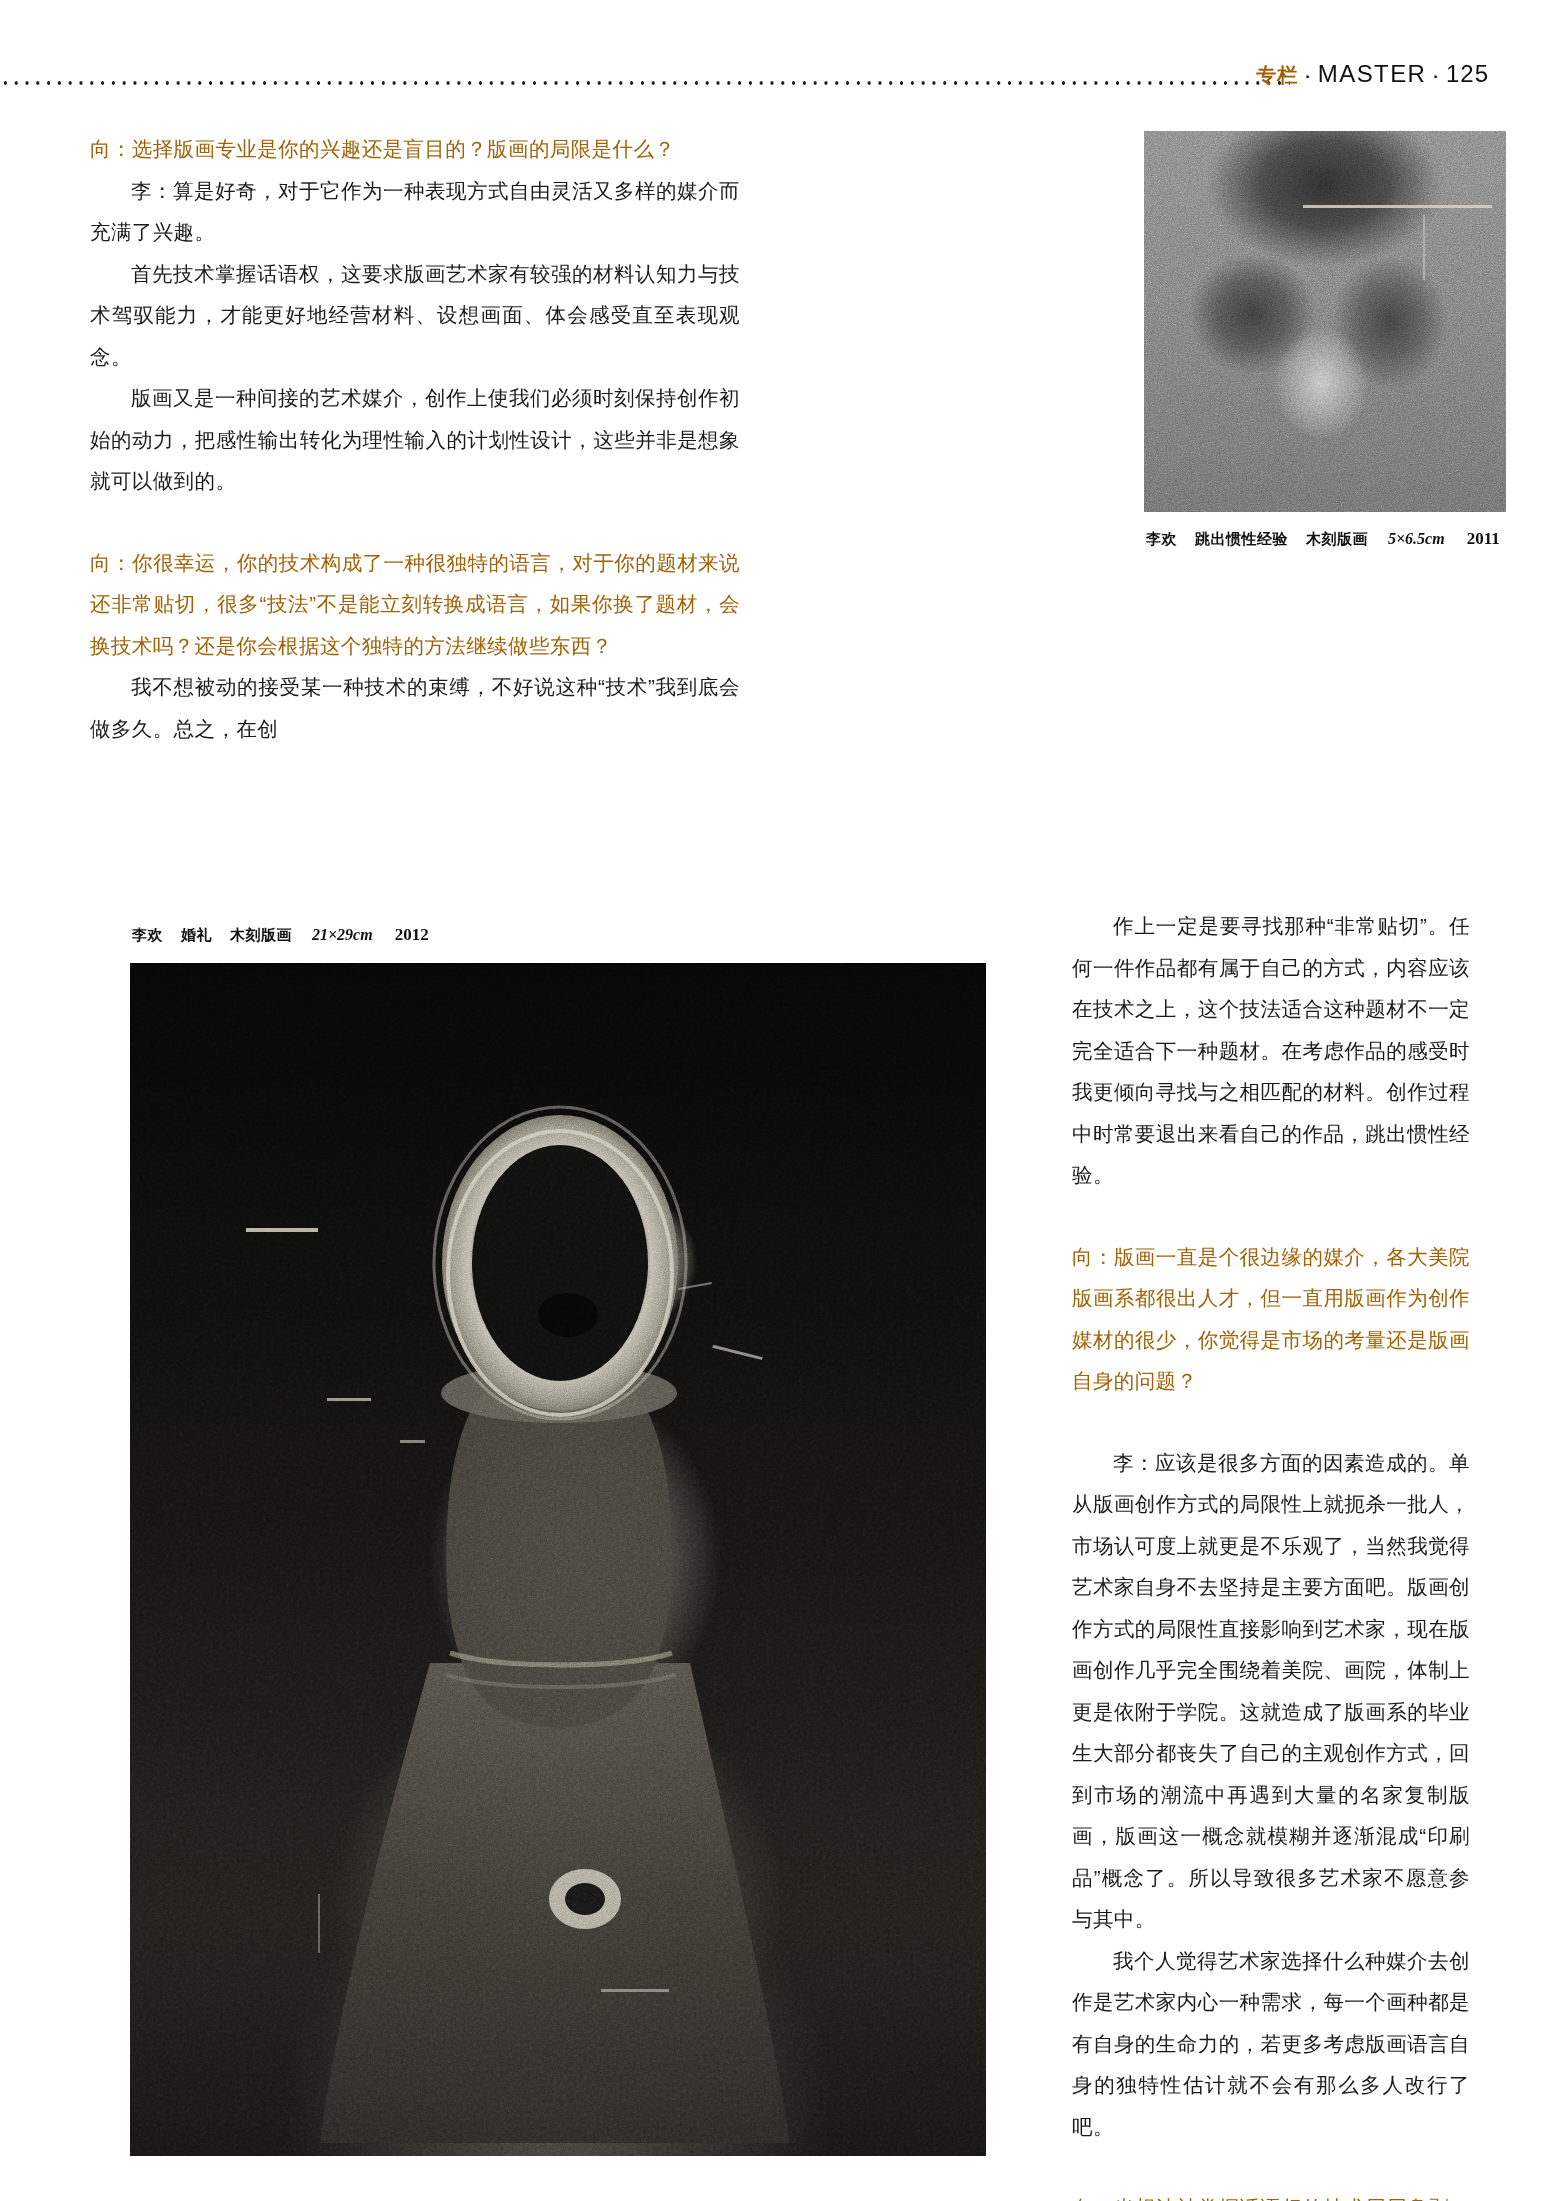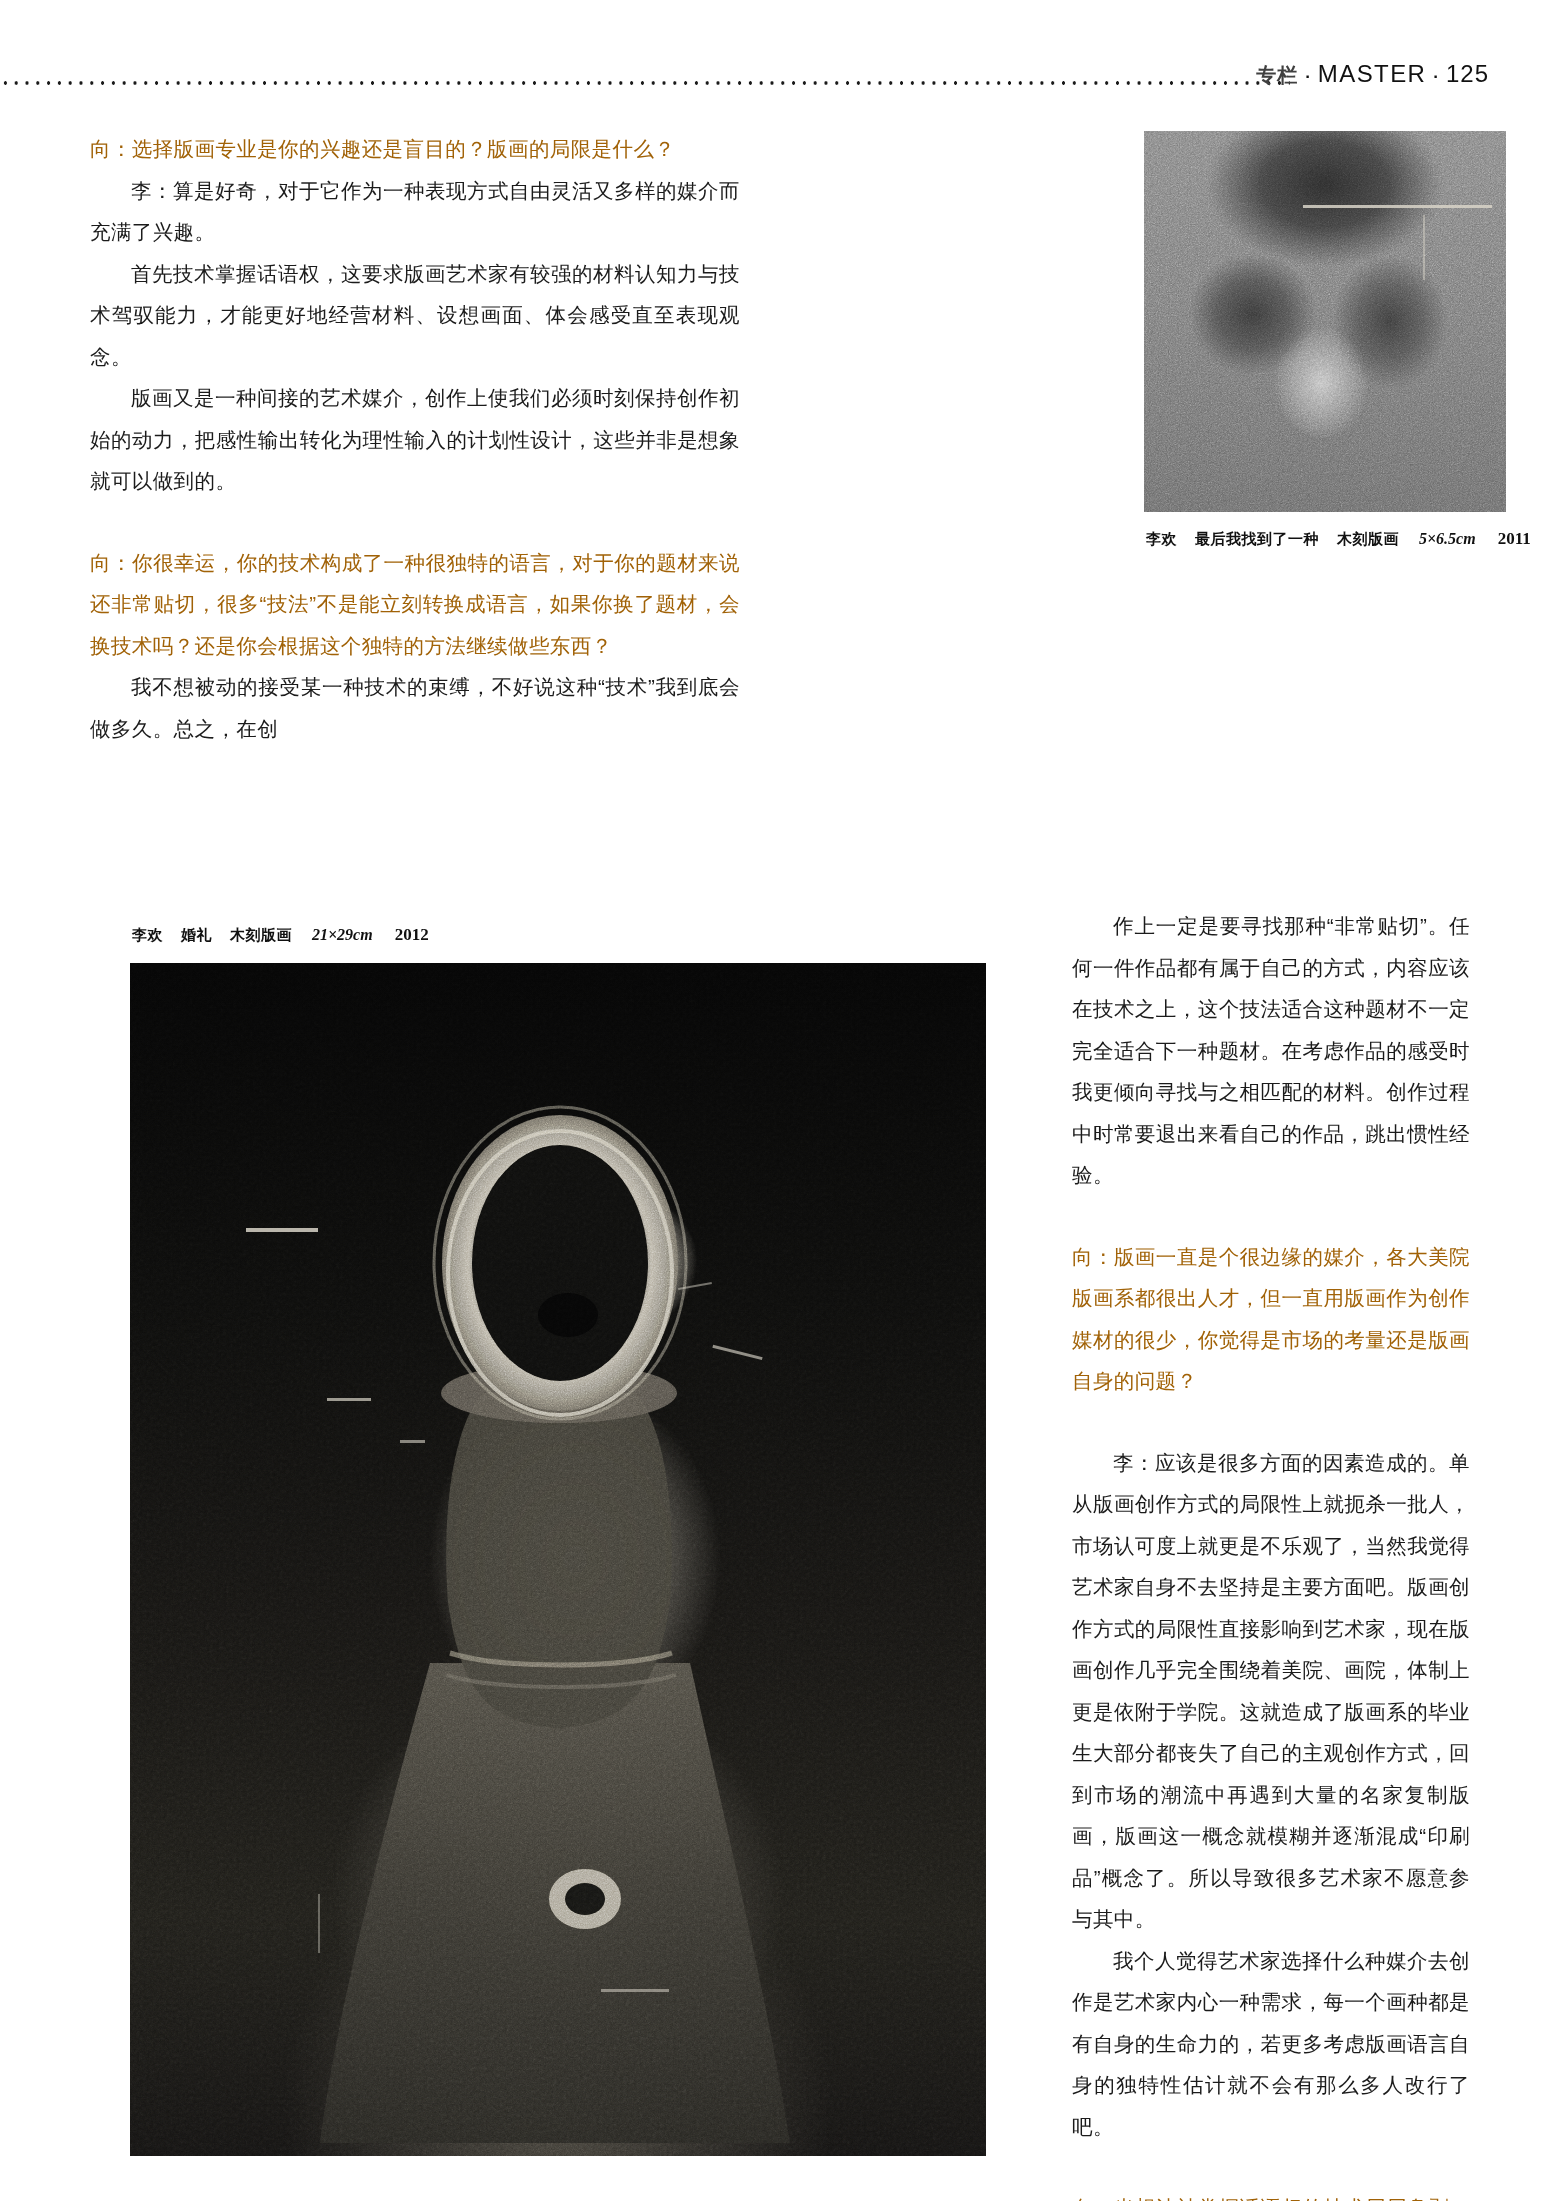--- a/index.html
+++ b/index.html
@@ -41,21 +41,21 @@
     top: 0;
     display: flex;
     align-items: baseline;
     gap: 7px;
     white-space: nowrap;
   }
   #folio .cn {
     font-size: 20px;
     font-weight: 700;
     letter-spacing: 1px;
-    color: #404040;
+    color: #a16207;
   }
   #folio .sep {
     font-size: 17px;
     color: #111;
     font-weight: 700;
   }
   #folio .master {
     font-size: 24px;
     font-weight: 400;
     letter-spacing: 1.4px;
@@ -228,21 +228,21 @@
           <feTurbulence type="fractalNoise" baseFrequency="0.42" numOctaves="3" stitchTiles="stitch"></feTurbulence>
           <feColorMatrix type="saturate" values="0"></feColorMatrix>
         </filter>
       <rect width="100%" height="100%" filter="url(#nf2)"></rect>
     </svg>
     <div class="scratch" style="left:44%;top:19.5%;width:52%;height:3px;"></div>
     <div class="scratch" style="left:77%;top:22%;width:2px;height:17%;opacity:.5;"></div>
   </div>
   <figcaption class="caption">
     <span class="artist">李欢</span>
-    <span class="title">最后我找到了一种</span>
+    <span class="title">跳出惯性经验</span>
     <span class="medium">木刻版画</span>
     <span class="dims">5×6.5cm</span>
     <span class="year">2011</span>
   </figcaption>
 </figure>
 
 <figure class="figure" id="fig-wedding">
   <figcaption class="caption">
     <span class="artist">李欢</span>
     <span class="title">婚礼</span>

